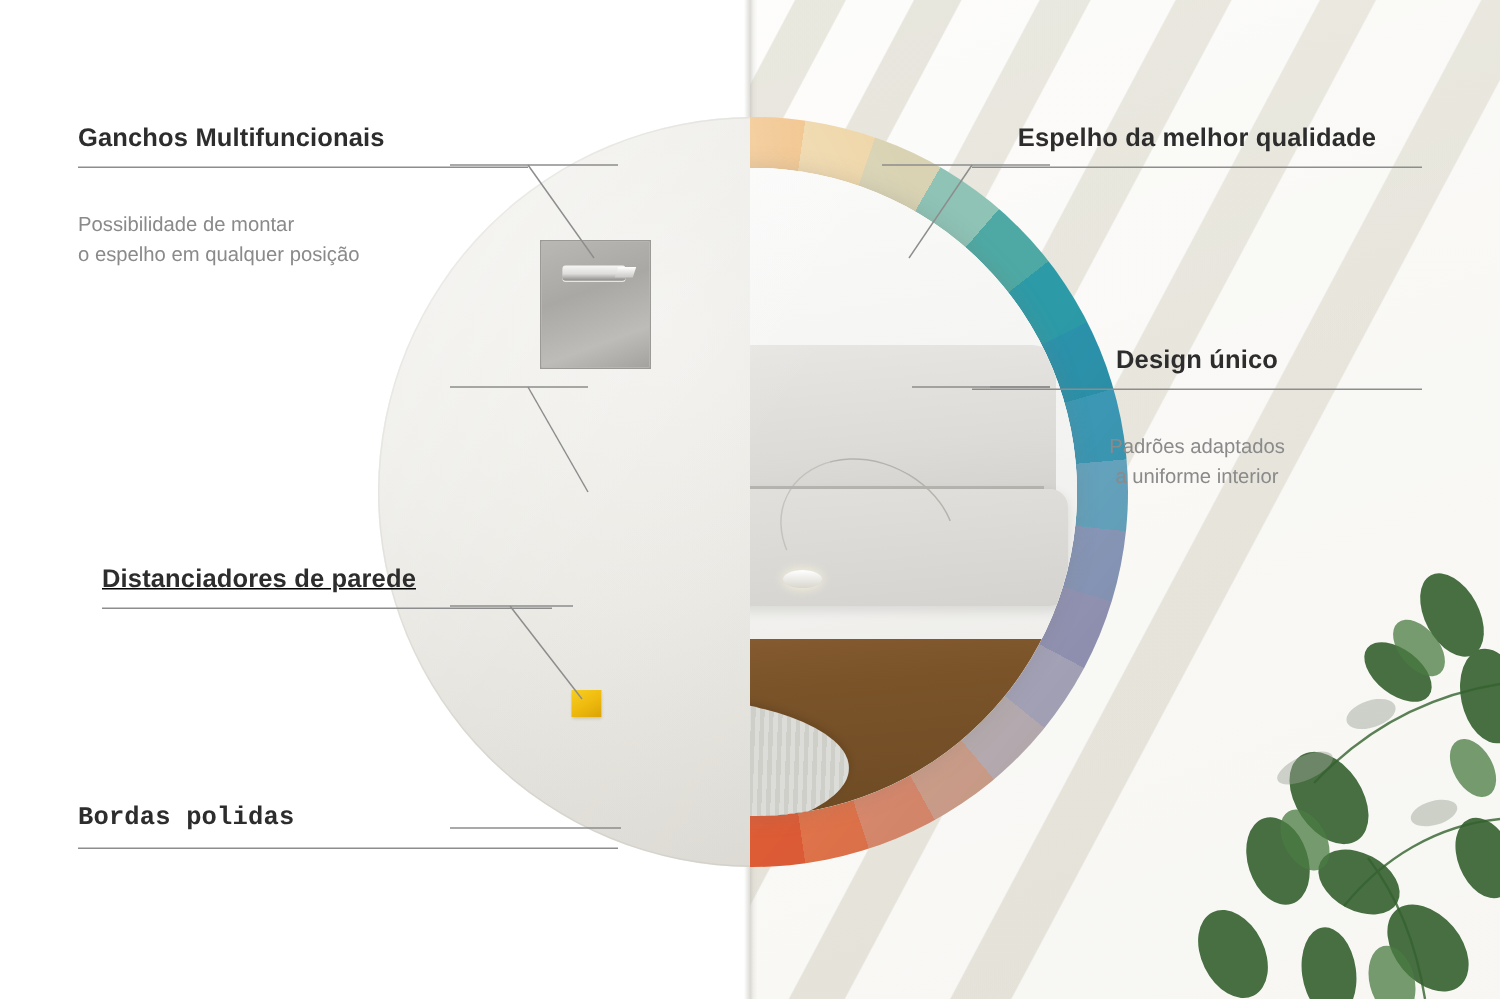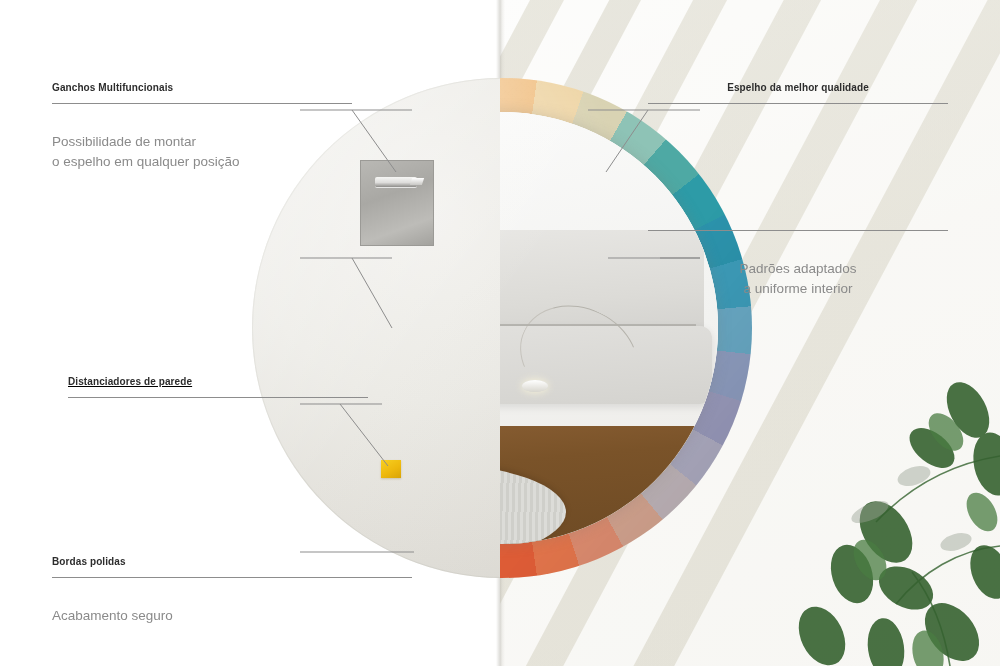--- a/index.html
+++ b/index.html
@@ -177,38 +177,38 @@
   }
   .mirror-shadow{
     position:absolute;left:-238px;top:92px;width:500px;height:500px;border-radius:50%;
     box-shadow:14px 16px 34px rgba(120,116,106,.30);
     z-index:-1;
   }
 
   
   .callout{position:absolute;}
   .callout h3{
-    margin:0 0 9px 0;font-size:10px;font-weight:700;color:#2d2d2d;letter-spacing:.1px;
+    margin:0 0 9px 0;font-size:17px;font-weight:700;color:#2d2d2d;letter-spacing:.1px;
     line-height:1.2;
   }
   .callout .rule{height:1px;background:#8d8d8d;width:100%;}
   .callout p{
     margin:28px 0 0 0;font-size:13.5px;line-height:1.45;color:#8a8a8a;font-weight:400;
     white-space:pre-line;
   }
   .c-left{text-align:left;}
   .c-right{text-align:center;}
 
   .leader{position:absolute;overflow:visible;pointer-events:none;}
   .leader path{fill:none;stroke:#8d8d8d;stroke-width:1;}
 
   .c1{left:52px;top:82px;width:300px;}
   .c2{left:52px;top:230px;width:300px;}
   .c3{left:68px;top:376px;width:300px;text-decoration:underline;}
-  .c4{left:52px;top:556px;width:360px;}
+  .c4{left:52px;top:536px;width:360px;font-family:Liberation Mono, monospace;}
   .r1{right:52px;top:82px;width:300px;}
   .r2{right:52px;top:230px;width:300px;}
 
   
   .foliage{position:absolute;right:0;bottom:0;width:300px;height:330px;pointer-events:none;}
 </style>
 </head>
 <body>
 
 <div class="stage">
@@ -275,29 +275,29 @@
 
 
   <div class="callout c-left c3">
     <h3>Distanciadores de parede</h3>
     <div class="rule"></div>
   </div>
 
   <div class="callout c-left c4">
     <h3>Bordas polidas</h3>
     <div class="rule"></div>
-    <p>Acabamento seguro</p>
   </div>
 
   <div class="callout c-right r1">
     <h3>Espelho da melhor qualidade</h3>
     <div class="rule"></div>
   </div>
 
   <div class="callout c-right r2">
+    <h3>Design único</h3>
     <div class="rule"></div>
     <p>Padrões adaptados
 a uniforme interior</p>
   </div>
 
   <svg class="foliage" viewBox="0 0 300 330">
     <g stroke="#3f6b3a" stroke-width="1.6" fill="none" opacity=".85">
       <path d="M300 120 C250 128 210 150 176 186"></path>
       <path d="M300 210 C258 214 222 236 196 268"></path>
       <path d="M250 330 C244 292 232 262 212 236"></path>

